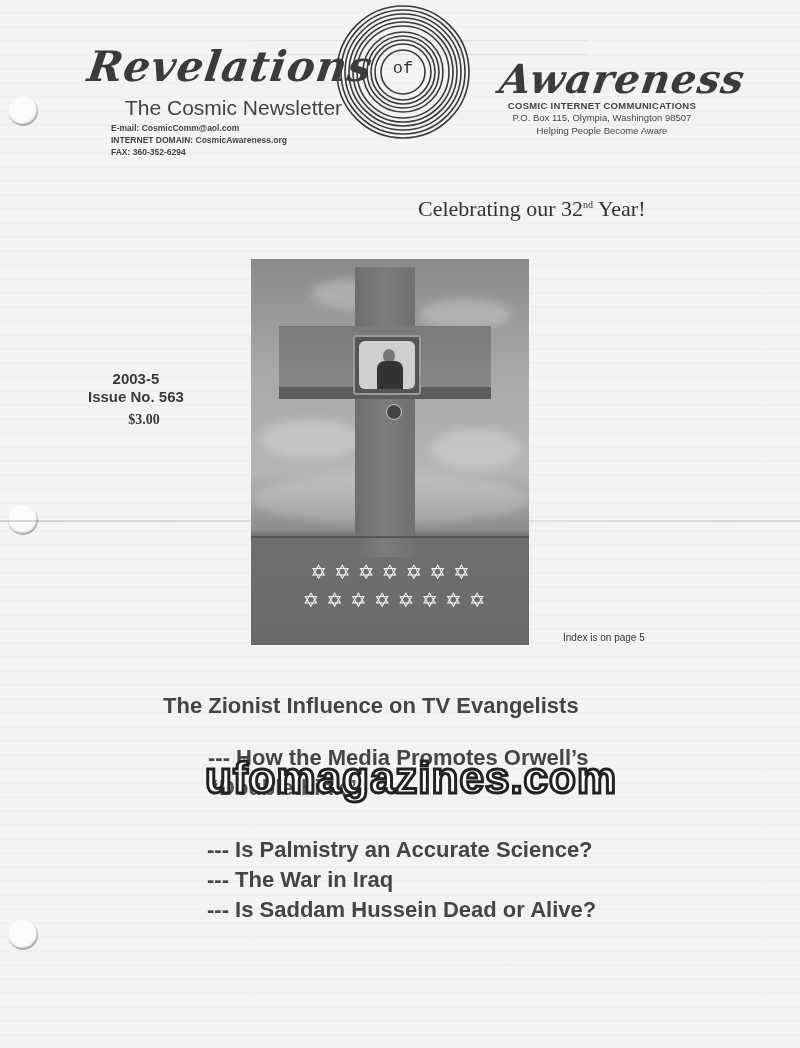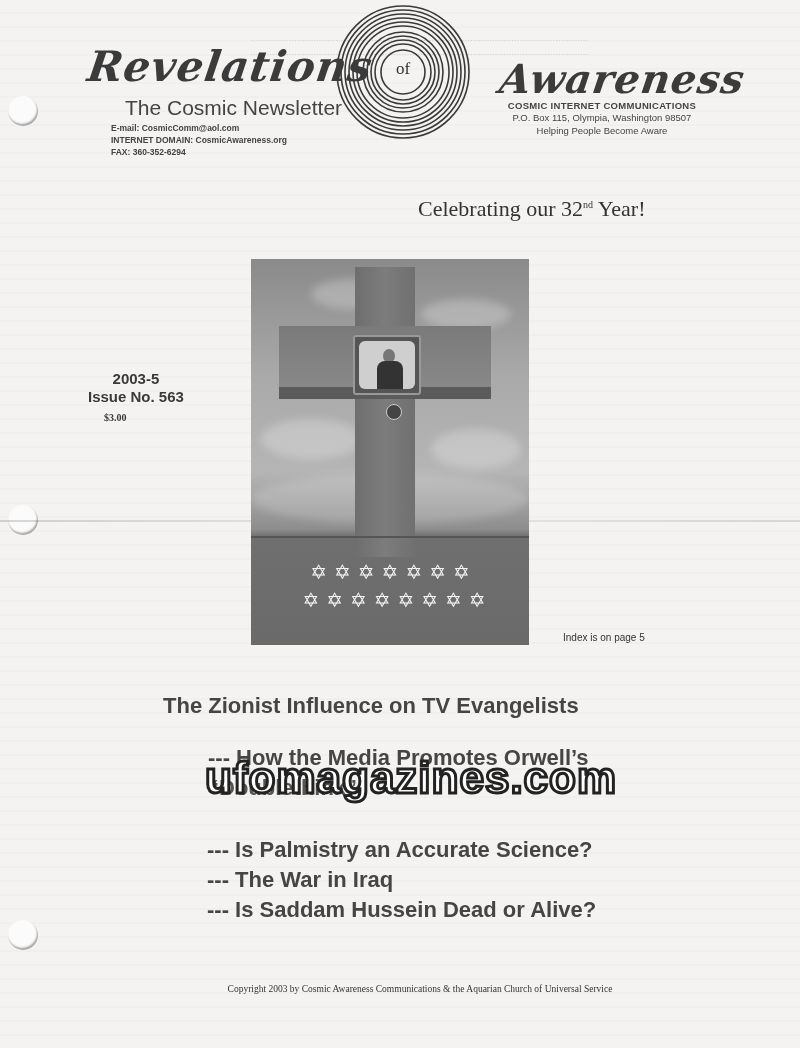--- a/index.html
+++ b/index.html
@@ -30,21 +30,21 @@
   .sub-title { position: absolute; font-size: 21px; color: #444; }
   .contact { position: absolute; font-size: 8.5px; font-weight: bold; color: #444; line-height: 12px; }
   .org { position: absolute; text-align: center; color: #444; }
   .org .l1 { font-size: 9.5px; font-weight: bold; letter-spacing: 0.3px; }
   .org .l2, .org .l3 { font-size: 9.5px; line-height: 13px; }
   .rings { position: absolute; left: 335px; top: 4px; }
   .celebrate { position: absolute; left: 418px; top: 196px; font-family: "Liberation Serif", serif; font-size: 22px; color: #333; }
   .celebrate sup { font-size: 10px; margin-top: 45px; }
   .issue { position: absolute; left: 88px; top: 370px; font-weight: bold; color: #3a3a3a; }
   .issue .yr, .issue .no { font-size: 15px; line-height: 18px; text-align: center; }
-  .issue .price { font-family: "Liberation Serif", serif; font-size: 10px; margin-top: 6px; margin-left: 16px; }
+  .issue .price { font-family: "Liberation Serif", serif; font-size: 14px; margin-top: 6px; margin-left: 16px; text-align: center; }
   .cover {
     position: absolute; left: 251px; top: 259px; width: 278px; height: 386px;
     background: linear-gradient(180deg, #8a8a8a 0%, #a9a9a9 30%, #b5b5b5 55%, #8d8d8d 70%, #6f6f6f 72%, #6a6a6a 100%);
     overflow: hidden;
   }
   .cover .cloud { position: absolute; background: rgba(255,255,255,0.25); border-radius: 50%; filter: blur(4px); }
   .cover .vbar { position: absolute; left: 104px; top: 8px; width: 60px; height: 290px; background: linear-gradient(90deg,#6e6e6e,#7c7c7c,#707070); }
   .cover .hbar { position: absolute; left: 28px; top: 67px; width: 212px; height: 70px; background: linear-gradient(180deg,#7a7a7a,#8a8a8a); }
   .cover .hbar-shadow { position: absolute; left: 28px; top: 128px; width: 212px; height: 12px; background: #5b5b5b; }
   .cover .tv { position: absolute; left: 102px; top: 76px; width: 64px; height: 56px; background: #555; border: 2px solid #999; border-radius: 3px; }
@@ -100,21 +100,21 @@
       <circle cx="68" cy="68" r="54"></circle>
         <circle cx="68" cy="68" r="50"></circle>
         <circle cx="68" cy="68" r="46"></circle>
       <circle cx="68" cy="68" r="40"></circle>
         <circle cx="68" cy="68" r="36"></circle>
         <circle cx="68" cy="68" r="32"></circle>
       <circle cx="68" cy="68" r="28"></circle>
         <circle cx="68" cy="68" r="22"></circle>
     </g>
   </svg>
-  <div style="position:absolute;left:389px;top:59px;width:28px;text-align:center;font-family:Liberation Serif, serif;font-size:17px;color:#333;">of</div>
+  <div style="position:absolute;left:389px;top:59px;width:28px;text-align:center;font-family:Liberation Mono, monospace;font-size:17px;color:#333;">of</div>
 
   <div class="script" style="left:500px;top:55px;font-size:40px;">Awareness</div>
   <div class="org" style="left:497px;top:100px;width:210px;">
     <div class="l1">COSMIC INTERNET COMMUNICATIONS</div>
     <div class="l2">P.O. Box 115, Olympia, Washington 98507</div>
     <div class="l3">Helping People Become Aware</div>
   </div>
 </header>
 
 <div class="celebrate">
@@ -171,14 +171,13 @@
 
 <div class="headline h-main">The Zionist Influence on TV Evangelists</div>
 <div class="headline h-item" style="left:208px;top:745px;">--- How the Media Promotes Orwell’s</div>
 <div class="headline h-item" style="left:208px;top:775px;color:#555;">“Doublethink”</div>
 <div class="watermark">ufomagazines.com</div>
 <div class="headline h-item" style="left:207px;top:837px;">--- Is Palmistry an Accurate Science?</div>
 <div class="headline h-item" style="left:207px;top:867px;">--- The War in Iraq</div>
 <div class="headline h-item" style="left:207px;top:897px;">--- Is Saddam Hussein Dead or Alive?</div>
 
 <footer class="footer">
-  <div>Copyright 2003 by Cosmic Awareness Communications &amp; the Aquarian Church of Universal Service</div>
 </footer>
 
 </body></html>

